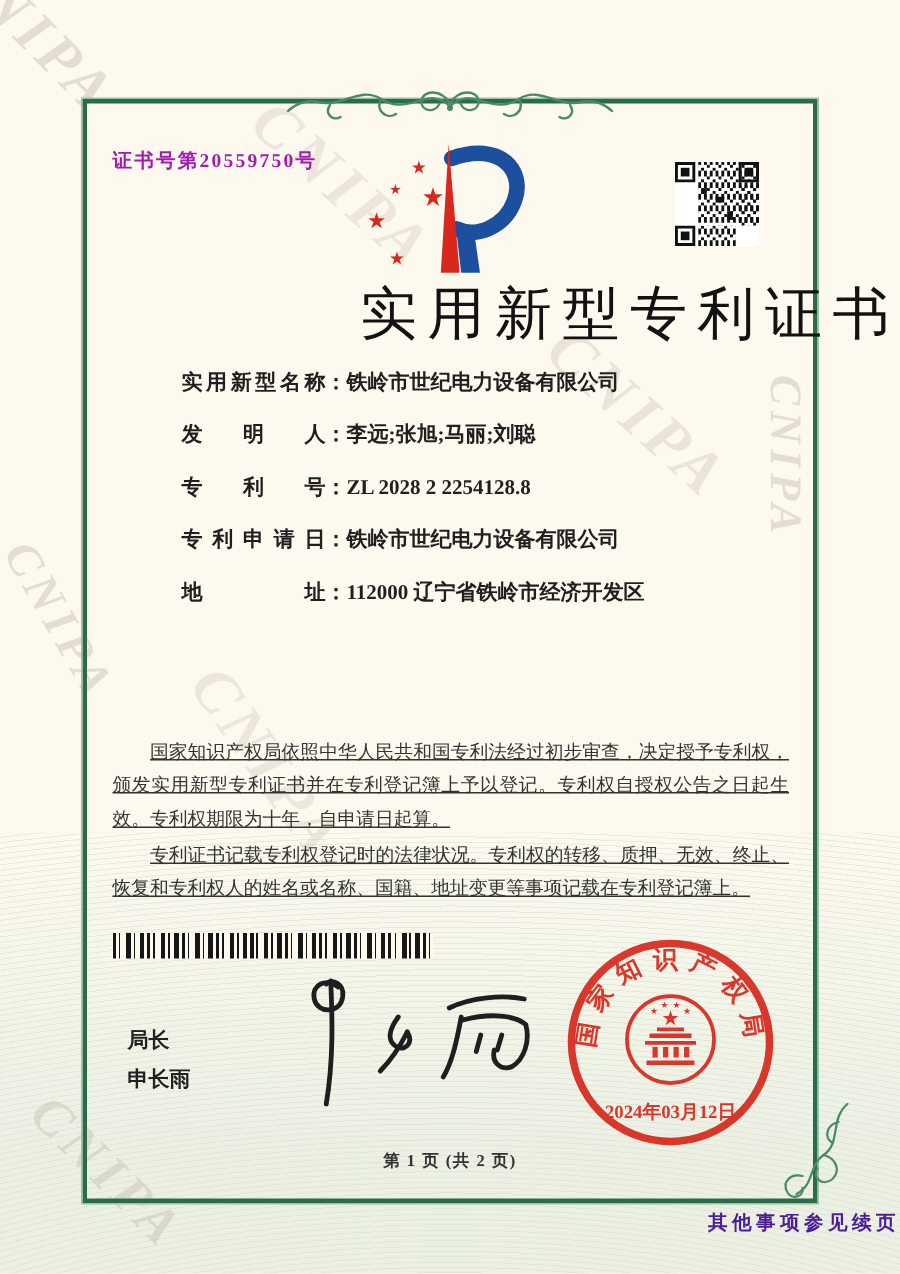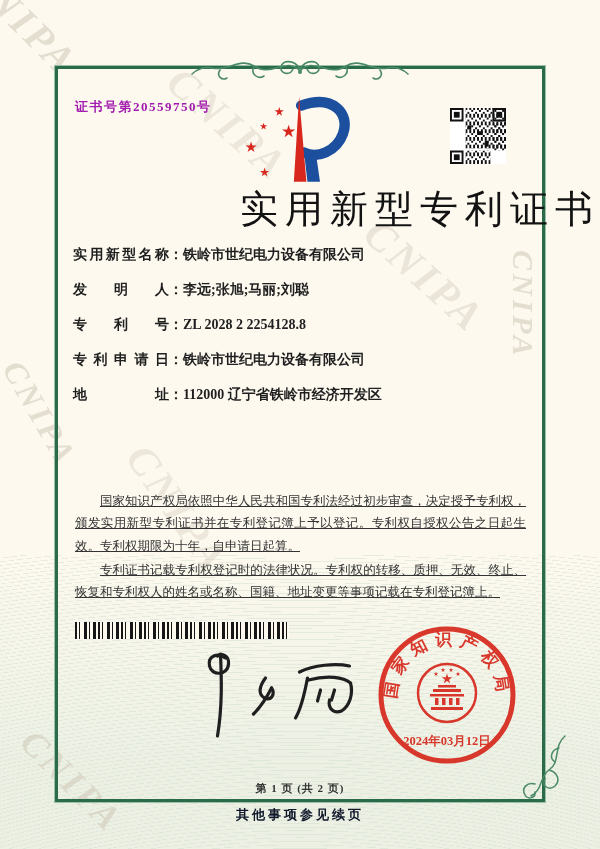--- a/index.html
+++ b/index.html
@@ -32,21 +32,21 @@
     letter-spacing:1.5px; font-weight:700;
   }
   .logo { position:absolute; left:238px; top:92px; width:118px; height:94px; }
   .qr { position:absolute; left:450px; top:108px; width:56px; height:56px; }
   .title {
     position:absolute; left:0; right:0; top:184px; text-align:right;
     font-size:38px; font-weight:normal; color:#121212; letter-spacing:7px;
   }
   .fields { position:absolute; left:73px; top:246px; width:456px; font-size:14px; color:#1f1f1f; }
   .frow { position:relative; height:35px; font-weight:600; white-space:nowrap; }
-  .f-label { display:inline-block; width:96px; text-align:justify; text-align-last:justify; vertical-align:top; }
+  .f-label { display:inline-block; width:96px; text-align:justify; text-align-last:justify; vertical-align:top;margin-left:48px; }
   .f-colon { display:inline-block; width:14px; }
   .pair2 { position:absolute; left:237px; top:0; }
   .paras {
     position:absolute; left:73px; top:488px; width:455px;
     font-size:12.5px; line-height:1.78; color:#333; text-align:justify;
   }
   .paras p { text-indent:2em; margin:2px;text-decoration:underline; }
   .barcode {
     position:absolute; left:75px; top:622px; width:214px; height:17px;
     background:repeating-linear-gradient(90deg,
@@ -55,25 +55,25 @@
       #161616 18px 21px, #fdf9ef 21px 23px);
   }
   .signer {
     position:absolute; left:85px; top:680px; font-family:"Liberation Sans", sans-serif;
     font-weight:bold; font-size:14px; color:#222; line-height:26px;
   }
   .signature { position:absolute; left:185px; top:648px; width:185px; height:95px; }
   .seal { position:absolute; left:372px; top:620px; width:150px; height:150px; opacity:.92; }
   .page-info {
     position:absolute; left:0; right:0; top:766px; text-align:center;
-    font-size:11px; color:#333; letter-spacing:1px; font-weight:600;margin-top:15px;
+    font-size:11px; color:#333; letter-spacing:1px; font-weight:600;
   }
   .continuation {
-    position:absolute; left:0; right:0; top:806px; text-align:center;
-    font-size:13px; color:#0f172a; letter-spacing:3px; font-weight:600;
+    position:absolute; left:0; right:0; top:806px; text-align:right;
+    font-size:13px; color:#4c1d95; letter-spacing:3px; font-weight:600;
   }
   .ornament-top { position:absolute; left:190px; top:50px; width:220px; height:34px; }
   .corner-flourish { position:absolute; left:515px; top:732px; width:55px; height:70px; }
 </style>
 </head>
 <body>
 
 <div class="page">
 
   <div class="waves"></div>
@@ -175,20 +175,24 @@
     </div>
   </div>
 
   <div class="paras">
     <p>国家知识产权局依照中华人民共和国专利法经过初步审查，决定授予专利权，颁发实用新型专利证书并在专利登记簿上予以登记。专利权自授权公告之日起生效。专利权期限为十年，自申请日起算。</p>
     <p>专利证书记载专利权登记时的法律状况。专利权的转移、质押、无效、终止、恢复和专利权人的姓名或名称、国籍、地址变更等事项记载在专利登记簿上。</p>
   </div>
 
   <div class="barcode"></div>
 
+  <div class="signer">
+    <div>局长</div>
+    <div>申长雨</div>
+  </div>
 
   <svg class="signature" viewBox="0 0 180 95">
     <g stroke="#1f1f1f" stroke-width="3.2" fill="none" stroke-linecap="round" stroke-linejoin="round">
       <path d="M38,10 C30,4 20,8 22,18 C24,28 40,28 41,16 C42,8 34,4 30,8"></path>
       <path d="M33,6 C34,30 35,58 30,88"></path>
       <path d="M78,30 C72,38 70,46 77,50 C84,53 88,46 84,40"></path>
       <path d="M84,40 C80,48 74,58 66,66"></path>
       <path d="M112,24 C126,17 148,15 162,18"></path>
       <path d="M120,30 C117,46 114,60 108,70"></path>
       <path d="M121,32 C140,27 156,29 163,35 C166,46 162,58 154,63 C147,66 140,61 142,52"></path>

